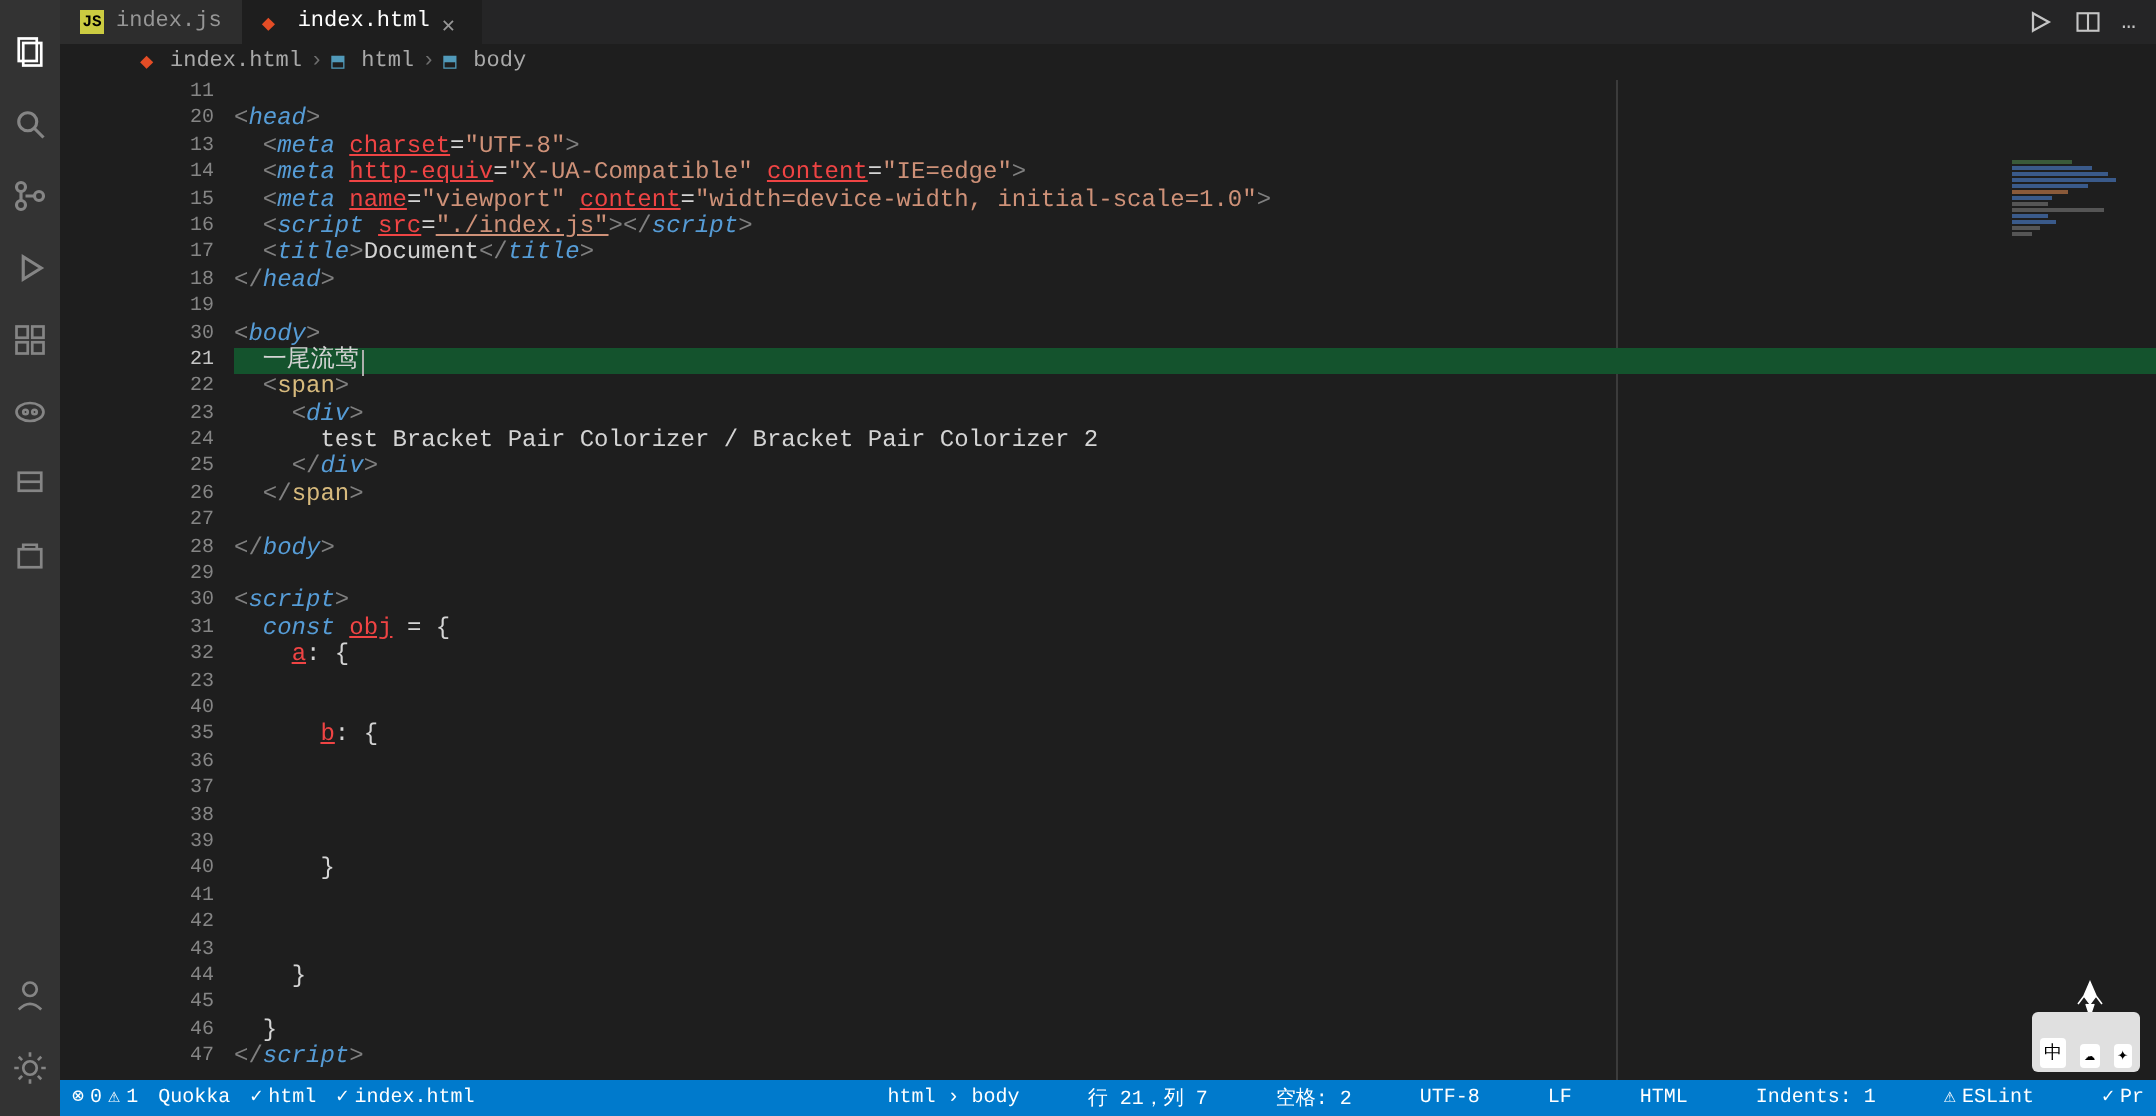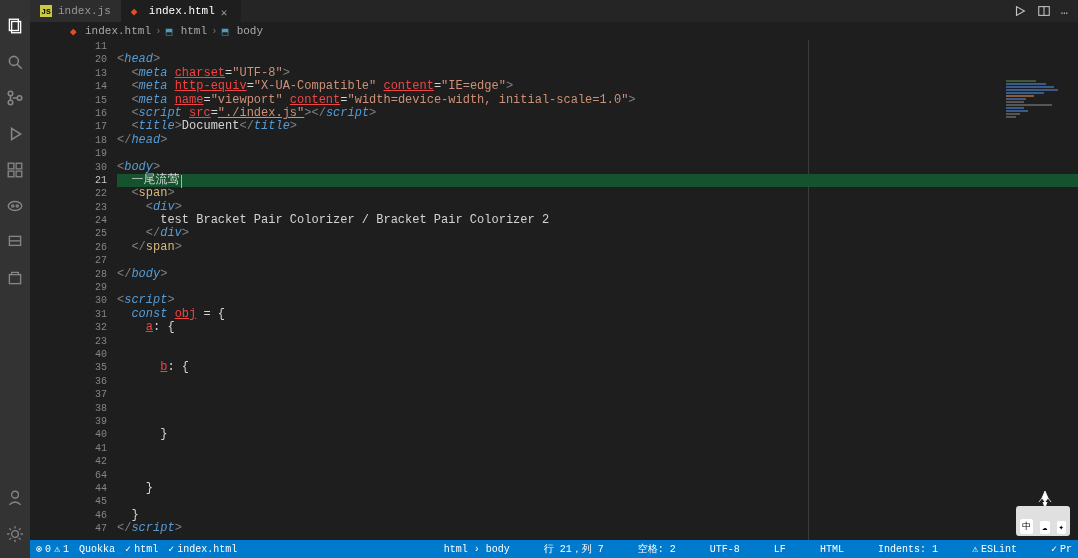--- a/index.html
+++ b/index.html
@@ -226,21 +226,21 @@
           <div class="line">23</div>
           <div class="line">40</div>
           <div class="line">35</div>
           <div class="line">36</div>
           <div class="line">37</div>
           <div class="line">38</div>
           <div class="line">39</div>
           <div class="line">40</div>
           <div class="line">41</div>
           <div class="line">42</div>
-          <div class="line">64</div>
+          <div class="line">43</div>
           <div class="line">44</div>
           <div class="line">45</div>
           <div class="line">46</div>
           <div class="line">47</div>
         </div>
       <div class="code" id="code"><div class="line"></div><div class="line"><span class="t-close">&lt;</span><span class="t-name">head</span><span class="t-close">&gt;</span></div><div class="line">  <span class="t-close">&lt;</span><span class="t-name">meta</span> <span class="t-attr">charset</span><span class="t-text">=</span><span class="t-str">"UTF-8"</span><span class="t-close">&gt;</span></div><div class="line">  <span class="t-close">&lt;</span><span class="t-name">meta</span> <span class="t-attr">http-equiv</span><span class="t-text">=</span><span class="t-str">"X-UA-Compatible"</span> <span class="t-attr">content</span><span class="t-text">=</span><span class="t-str">"IE=edge"</span><span class="t-close">&gt;</span></div><div class="line">  <span class="t-close">&lt;</span><span class="t-name">meta</span> <span class="t-attr">name</span><span class="t-text">=</span><span class="t-str">"viewport"</span> <span class="t-attr">content</span><span class="t-text">=</span><span class="t-str">"width=device-width, initial-scale=1.0"</span><span class="t-close">&gt;</span></div><div class="line">  <span class="t-close">&lt;</span><span class="t-name">script</span> <span class="t-attr">src</span><span class="t-text">=</span><span class="t-str t-hl">"./index.js"</span><span class="t-close">&gt;&lt;/</span><span class="t-name">script</span><span class="t-close">&gt;</span></div><div class="line">  <span class="t-close">&lt;</span><span class="t-name">title</span><span class="t-close">&gt;</span><span class="t-text">Document</span><span class="t-close">&lt;/</span><span class="t-name">title</span><span class="t-close">&gt;</span></div><div class="line"><span class="t-close">&lt;/</span><span class="t-name">head</span><span class="t-close">&gt;</span></div><div class="line"></div><div class="line"><span class="t-close">&lt;</span><span class="t-name">body</span><span class="t-close">&gt;</span></div><div class="line sel">  <span class="t-text">一尾流莺</span><span class="cursor"></span></div><div class="line">  <span class="t-close">&lt;</span><span class="t-brown">span</span><span class="t-close">&gt;</span></div><div class="line">    <span class="t-close">&lt;</span><span class="t-name">div</span><span class="t-close">&gt;</span></div><div class="line">      <span class="t-text">test Bracket Pair Colorizer / Bracket Pair Colorizer 2</span></div><div class="line">    <span class="t-close">&lt;/</span><span class="t-name">div</span><span class="t-close">&gt;</span></div><div class="line">  <span class="t-close">&lt;/</span><span class="t-brown">span</span><span class="t-close">&gt;</span></div><div class="line"></div><div class="line"><span class="t-close">&lt;/</span><span class="t-name">body</span><span class="t-close">&gt;</span></div><div class="line"></div><div class="line"><span class="t-close">&lt;</span><span class="t-name">script</span><span class="t-close">&gt;</span></div><div class="line">  <span class="t-name">const</span> <span class="t-attr">obj</span> <span class="t-text">= {</span></div><div class="line">    <span class="t-attr">a</span><span class="t-text">: {</span></div><div class="line"></div><div class="line"></div><div class="line">      <span class="t-attr">b</span><span class="t-text">: {</span></div><div class="line"></div><div class="line"></div><div class="line"></div><div class="line"></div><div class="line">      <span class="t-text">}</span></div><div class="line"></div><div class="line"></div><div class="line"></div><div class="line">    <span class="t-text">}</span></div><div class="line"></div><div class="line">  <span class="t-text">}</span></div><div class="line"><span class="t-close">&lt;/</span><span class="t-name">script</span><span class="t-close">&gt;</span></div></div>
       <div class="minimap">
         <div class="mline" style="background:#3a5a3a;width:30px"></div>
         <div class="mline" style="background:#3a5a8a;width:40px"></div>
         <div class="mline" style="background:#3a5a8a;width:48px"></div>

